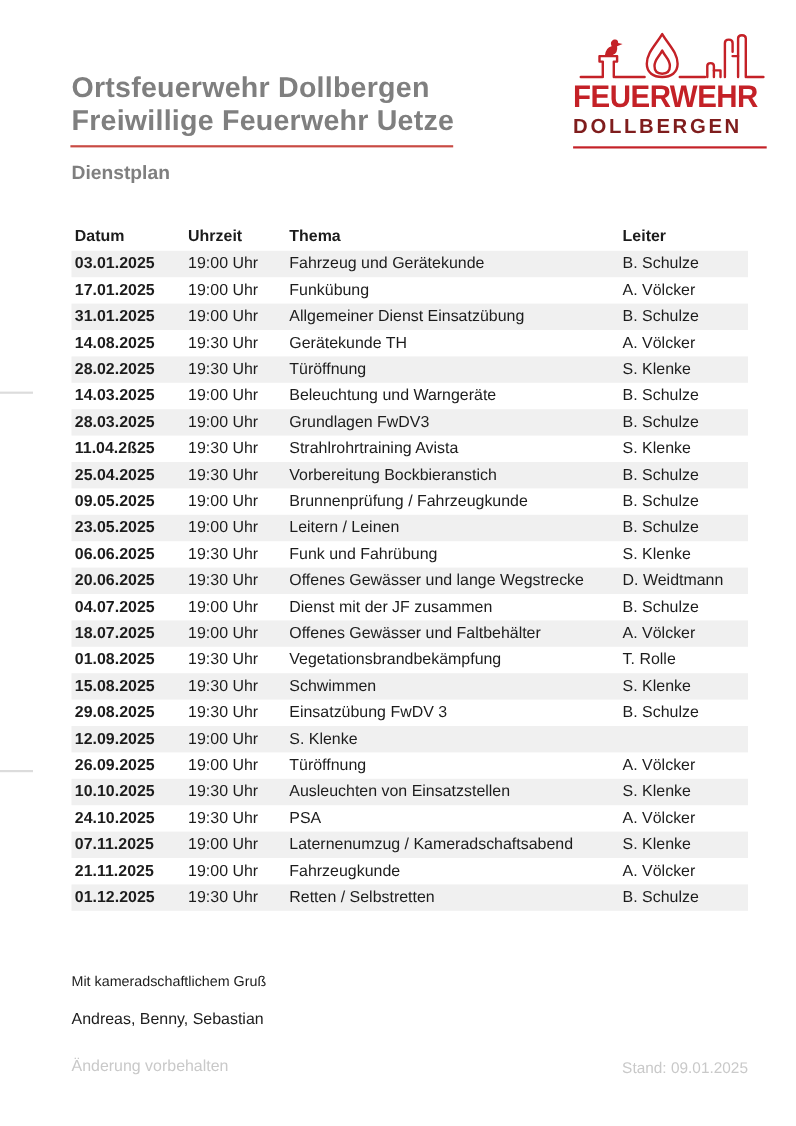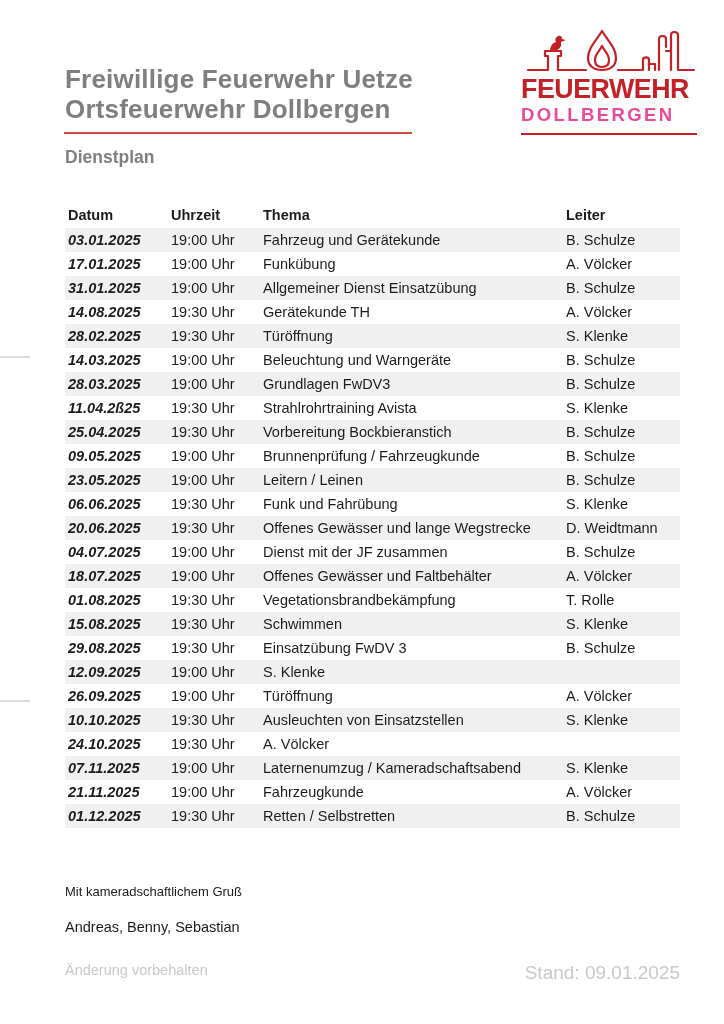--- a/index.html
+++ b/index.html
@@ -51,36 +51,36 @@
   .schedule { position: absolute; left: 65px; top: 202px; width: 615px; font-size: 14.5px; }
   .sched-row {
     display: grid;
     grid-template-columns: 103px 92px 303px 117px;
     align-items: center;
     height: 24px;
   }
   .sched-header { height: 26px; font-weight: bold; }
   .sched-body .sched-row:nth-child(odd) { background: #f0f0f0; }
   .cell { padding-left: 3px; white-space: nowrap; overflow: hidden; }
-  .cell.date { font-weight: bold; font-style: italic; }
+  .cell.date { font-weight: bold; }
 
   
   .closing  { position: absolute; left: 65px; top: 884px; font-size: 13px; }
   .signers  { position: absolute; left: 65px; top: 919px; font-size: 14.5px; }
   .footnote-left  { position: absolute; left: 65px;  top: 962px; font-size: 14.5px; color: #c9c9c9; }
-  .footnote-right { position: absolute; right: 44px; top: 962px; font-size: 19px; color: #c9c9c9; }
+  .footnote-right { position: absolute; right: 44px; top: 962px; font-size: 14px; color: #c9c9c9; }
 </style>
 </head>
 <body>
 
 <div class="page">
 
   <div class="org-title">
+    <div>Ortsfeuerwehr Dollbergen</div>
     <div>Freiwillige Feuerwehr Uetze</div>
-    <div>Ortsfeuerwehr Dollbergen</div>
   </div>
   <div class="title-underline"></div>
   <div class="doc-title">Dienstplan</div>
 
   <div class="logo">
     <svg class="logo-skyline" width="172" height="45" viewBox="0 0 172 45">
       <g fill="none" stroke="#c42127" stroke-width="2.2" stroke-linecap="round" stroke-linejoin="round">
 
         <path d="M3 43 H22"></path>
         <path d="M34 43 H61"></path>
@@ -95,21 +95,21 @@
         <path d="M77 19 C74 25 70 27 70 33 C70 38 73 40 77 40 C81 40 84 38 84 33 C84 27 80 25 77 19 Z"></path>
 
         <path d="M118 43 V33 C118 29.5 124 29.5 124 33 V43"></path>
         <path d="M124 37 H130 V43"></path>
         <path d="M134 43 V12 C134 8 141 8 141 12 V20"></path>
         <path d="M146 43 V8 C146 4 153 4 153 8 V43"></path>
         <path d="M141 24 H146"></path>
       </g>
     </svg>
     <div class="logo-line1" style="color:#c42127;">FEUERWEHR</div>
-    <div class="logo-line2" style="color:#ec4899;">DOLLBERGEN</div>
+    <div class="logo-line2" style="color:#7f1d1d;">DOLLBERGEN</div>
     <div class="logo-rule" style="background:#c42127;"></div>
   </div>
 
   <div class="fold-mark m1"></div>
   <div class="fold-mark m2"></div>
 
   <div class="schedule">
     <div class="sched-row sched-header">
       <div class="cell">Datum</div>
       <div class="cell">Uhrzeit</div>
@@ -259,20 +259,21 @@
     <div class="sched-row">
       <div class="cell date">10.10.2025</div>
       <div class="cell time">19:30 Uhr</div>
       <div class="cell topic">Ausleuchten von Einsatzstellen</div>
       <div class="cell leader">S. Klenke</div>
     </div>
 
     <div class="sched-row">
       <div class="cell date">24.10.2025</div>
       <div class="cell time">19:30 Uhr</div>
+      <div class="cell topic">PSA</div>
       <div class="cell leader">A. Völcker</div>
     </div>
 
     <div class="sched-row">
       <div class="cell date">07.11.2025</div>
       <div class="cell time">19:00 Uhr</div>
       <div class="cell topic">Laternenumzug / Kameradschaftsabend</div>
       <div class="cell leader">S. Klenke</div>
     </div>
 

